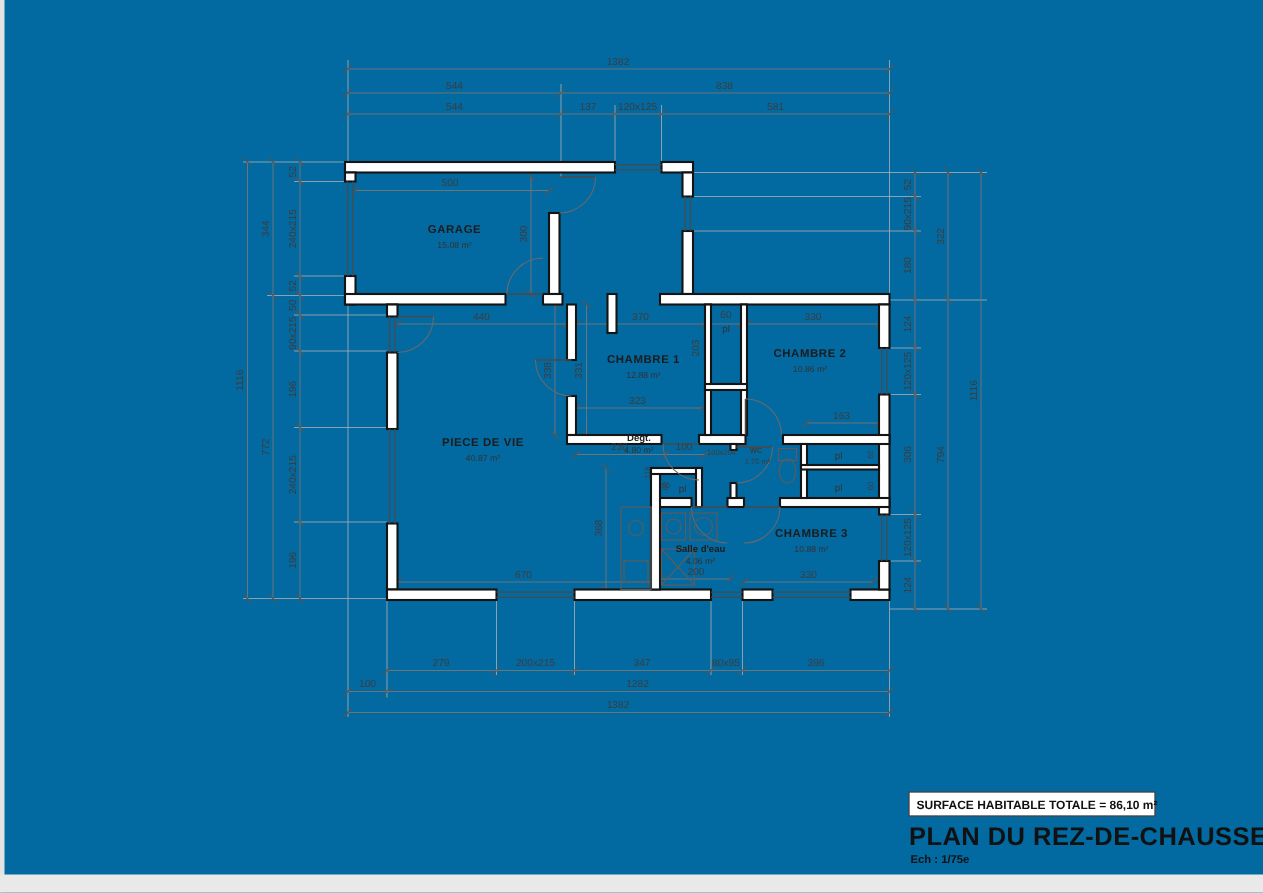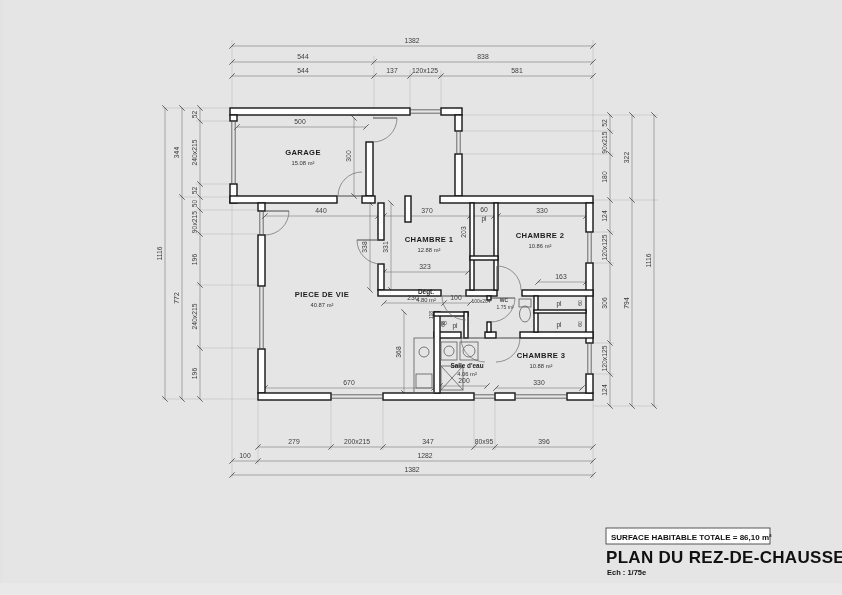--- a/index.html
+++ b/index.html
@@ -1,16 +1,16 @@
 <!DOCTYPE html>
 <html><head>
 <meta charset="utf-8">
 <style>
   html,body{margin:0;padding:0;background:#ffffff;}
-  .page{position:relative;width:842px;height:595px;background:#e5e5e5;overflow:hidden;font-family:"Liberation Sans",sans-serif;}
+  .page{position:relative;width:842px;height:595px;background:#0369a1;overflow:hidden;font-family:"Liberation Sans",sans-serif;}
   svg{display:block}
   .dim{stroke:#777;stroke-width:.6;fill:none}
   .ext{stroke:#b5b5b5;stroke-width:.5}
   .wall{fill:#ffffff;stroke:#141414;stroke-width:1.4}
   .win{stroke:#4a4a4a;stroke-width:.8}
   .door{stroke:#6a6a6a;stroke-width:.7;fill:none}
   .leaf{stroke:#4a4a4a;stroke-width:1}
   .fix{stroke:#5c5c5c;stroke-width:.8;fill:none}
   .dimt{font:6.8px "Liberation Sans",sans-serif;fill:#3d3d3d;text-anchor:middle}
   .tiny{font:5px "Liberation Sans",sans-serif;fill:#3d3d3d;text-anchor:middle}

